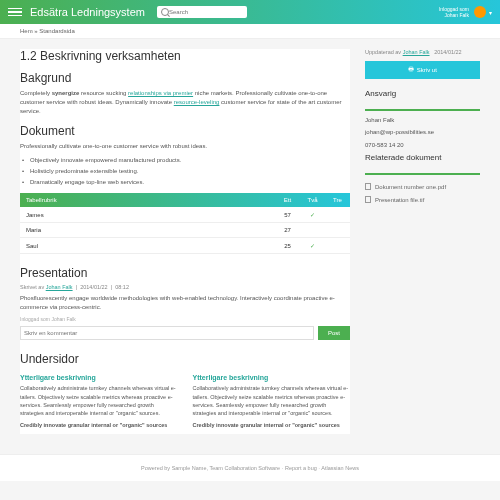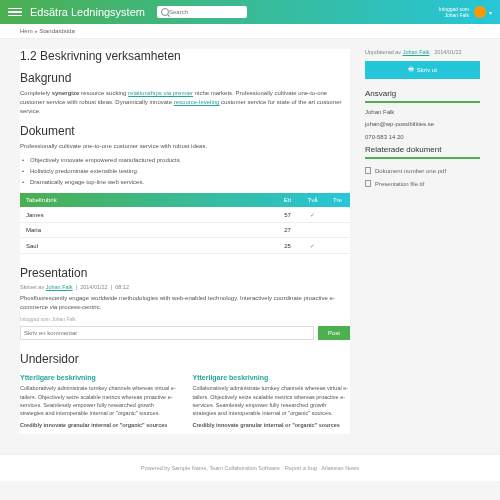--- a/index.html
+++ b/index.html
@@ -42,21 +42,21 @@
 .cform button{background:#4caf50;color:#fff;border:none;padding:3px 10px;font-size:6px;cursor:pointer}
 .hint{font-size:5px;color:#aaa;margin-top:2px}
 .subs{display:flex;gap:15px;margin-top:8px}
 .sub{flex:1}
 .sub h4{font-size:7px;color:#26a69a;margin-bottom:3px}
 .sub p{font-size:5.5px}
 .bold{font-weight:700}
 .side{width:115px}
 .upd{font-size:5.5px;color:#888;margin-bottom:6px}
 .print{background:#26c6da;color:#fff;padding:4px 8px;font-size:6px;text-align:center;cursor:pointer;margin-bottom:10px;display:flex;align-items:center;justify-content:center;gap:3px}
-.side h3{border-bottom:2px solid #4caf50;padding-bottom:3px;margin-bottom:5px}
+.side h3{border-bottom:2px solid #4caf50;padding-bottom:11px;margin-bottom:5px}
 .contact p{font-size:6px;line-height:1.4}
 .docs{}
 .doc-item{font-size:6px;color:#666;padding:3px 0;display:flex;align-items:center;gap:4px}
 .doc-icon{width:6px;height:7px;border:0.5px solid #999;position:relative}
 .footer{text-align:center;padding:10px;font-size:5.5px;color:#999;border-top:1px solid #eee;background:#fff;margin-top:10px}
 </style>
 </head>
 <body>
 
 <div class="header">

